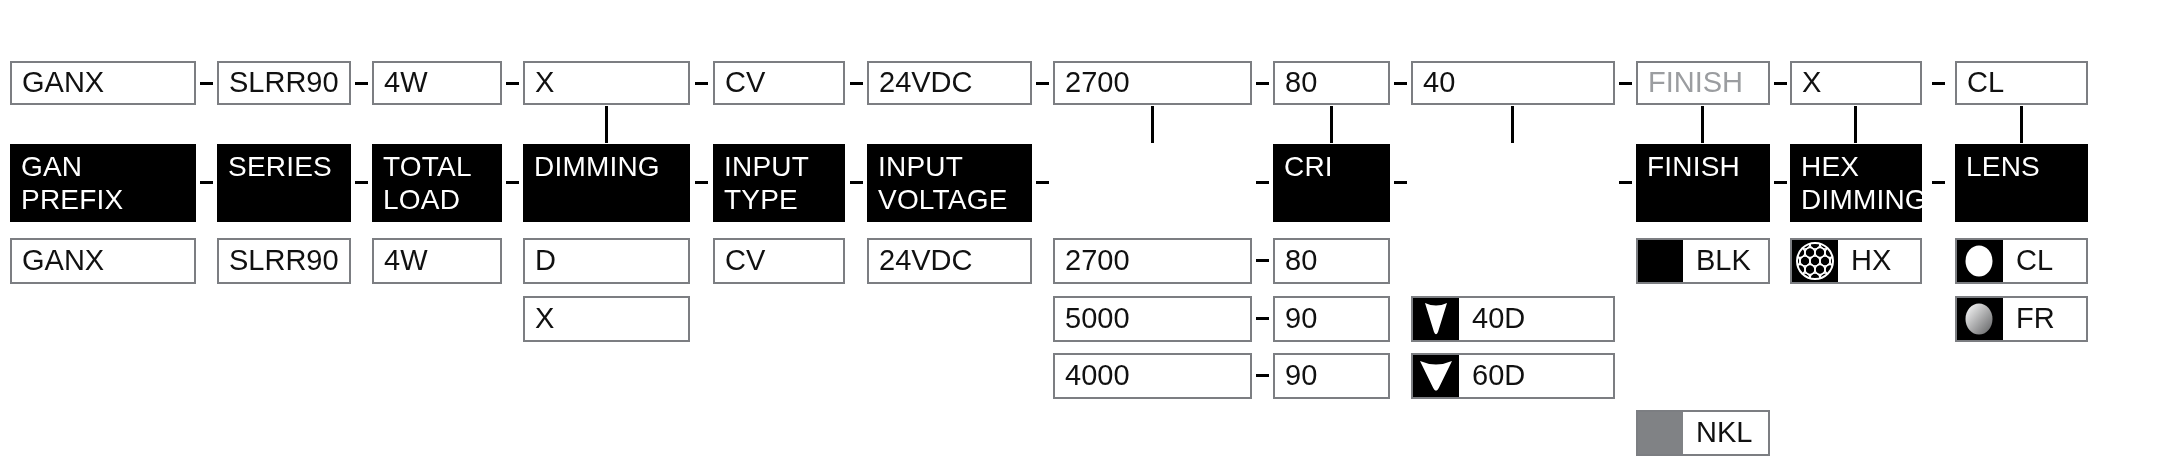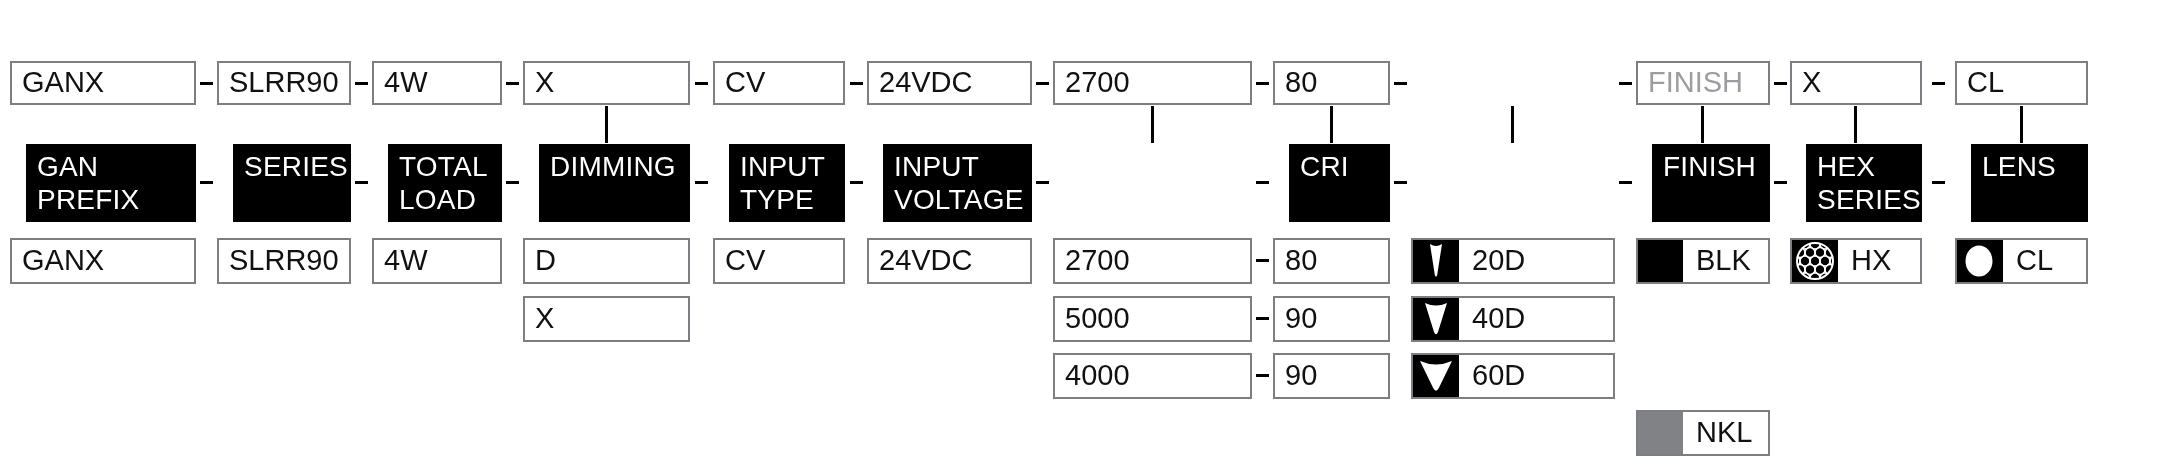--- a/index.html
+++ b/index.html
@@ -4,21 +4,21 @@
 <style>
   *{box-sizing:border-box;margin:0;padding:0}
   html,body{background:#fff}
   body{font-family:"Liberation Sans","DejaVu Sans",sans-serif}
   #canvas{position:relative;width:2167px;height:467px;background:#ffffff;overflow:hidden}
   .title{position:absolute;left:13px;top:9px;font-size:29px;color:#111;white-space:pre}
   .col{position:absolute;top:0;bottom:0}
   .topbox{position:absolute;left:0;right:0;top:61px;height:44px;background:#fff;border:2px solid #7c7e82}
   .topbox .val{display:block;font-size:29px;color:#111;line-height:39px;padding-left:10px;white-space:pre}
   .ghost .val{color:#9b9da0}
-  .header{position:absolute;left:16px;right:0;top:144px;height:78px;background:#000;color:#fff;
+  .header{position:absolute;left:0;right:0;top:144px;height:78px;background:#000;color:#fff;
           font-size:28px;line-height:33px;padding:6px 0 0 11px;white-space:pre;letter-spacing:.2px}
   .opt{position:absolute;left:0;right:0;height:46px;background:#fff;border:2px solid #7c7e82;display:flex;align-items:stretch;overflow:hidden}
   .r0{top:238px}.r1{top:296px}.r2{top:353px}.r3{top:410px}
   .opt .lbl{font-size:29px;color:#111;line-height:41px;padding-left:10px;white-space:pre}
   .opt .ic{flex:0 0 46px;width:46px;background:#000;display:flex;align-items:center;justify-content:center}
   .opt .ic + .lbl{padding-left:13px}
   .opt .sw{flex:0 0 45px;width:45px}
   .opt .sw + .lbl{padding-left:13px}
   .dash{position:absolute;width:13px;height:3px;background:#000}
   .vtick{position:absolute;width:3px;height:37px;top:106px;background:#000}
@@ -121,27 +121,22 @@
       </div>
     <div class="opt r1">
         <span class="lbl">90</span>
       </div>
     <div class="opt r2">
         <span class="lbl">90</span>
       </div>
   </div>
 
   <div class="col" style="left:1411px;width:204px">
-    <div class="opt r0">
-      <span class="ic">
-          <svg width="46" height="42" viewBox="0 0 46 42">
-            <path d="M17 4 Q23 8 29 4 L24.2 35 Q23 38.5 21.8 35 Z" fill="#fff"></path>
-          </svg>
-        </span>
-      <span class="lbl">20D</span>
+    <div class="topbox">
+        <span class="val">40</span>
       </div>
     <div class="opt r1">
       <span class="ic">
           <svg width="46" height="42" viewBox="0 0 46 42">
             <path d="M12 5 Q23 10 34 5 L25 34 Q23 38.5 21 34 Z" fill="#fff"></path>
           </svg>
         </span>
       <span class="lbl">40D</span>
       </div>
     <div class="opt r2">
@@ -167,21 +162,21 @@
       <span class="sw" style="background-color: rgb(128, 130, 133);"></span>
       <span class="lbl">NKL</span>
       </div>
   </div>
 
   <div class="col" style="left:1790px;width:132px">
     <div class="topbox">
         <span class="val">X</span>
       </div>
     <div class="header">HEX
-SERIES</div>
+DIMMING</div>
     <div class="opt r0">
       <span class="ic">
         <svg width="46" height="42" viewBox="0 0 46 42">
           <defs>
               <clipPath id="hxclip">
                 <circle cx="23" cy="21" r="18"></circle>
               </clipPath>
             </defs>
           <g clip-path="url(#hxclip)" stroke="#fff" stroke-width="1.5" fill="none">
             <circle cx="23" cy="21" r="5"></circle>
@@ -217,20 +212,34 @@
       </div>
     <div class="header">LENS</div>
     <div class="opt r0">
       <span class="ic">
           <svg width="46" height="42" viewBox="0 0 46 42">
             <ellipse cx="22" cy="21" rx="13.5" ry="15.5" fill="#fff"></ellipse>
           </svg>
         </span>
       <span class="lbl">CL</span>
       </div>
+    <div class="opt r1">
+      <span class="ic">
+        <svg width="46" height="42" viewBox="0 0 46 42">
+          <defs>
+              <linearGradient id="frgrad" x1="0" y1="0" x2="1" y2="1">
+                <stop offset="0" stop-color="#ffffff"></stop>
+                <stop offset="1" stop-color="#5e5f61"></stop>
+              </linearGradient>
+            </defs>
+          <ellipse cx="22" cy="21" rx="13.5" ry="15.5" fill="url(#frgrad)"></ellipse>
+        </svg>
+      </span>
+      <span class="lbl">FR</span>
+      </div>
   </div>
 
   <i class="dash" style="left:200px;top:82px"></i>
   <i class="dash" style="left:355px;top:82px"></i>
   <i class="dash" style="left:506px;top:82px"></i>
   <i class="dash" style="left:695px;top:82px"></i>
   <i class="dash" style="left:850px;top:82px"></i>
   <i class="dash" style="left:1036px;top:82px"></i>
   <i class="dash" style="left:1256px;top:82px"></i>
   <i class="dash" style="left:1394px;top:82px"></i>

